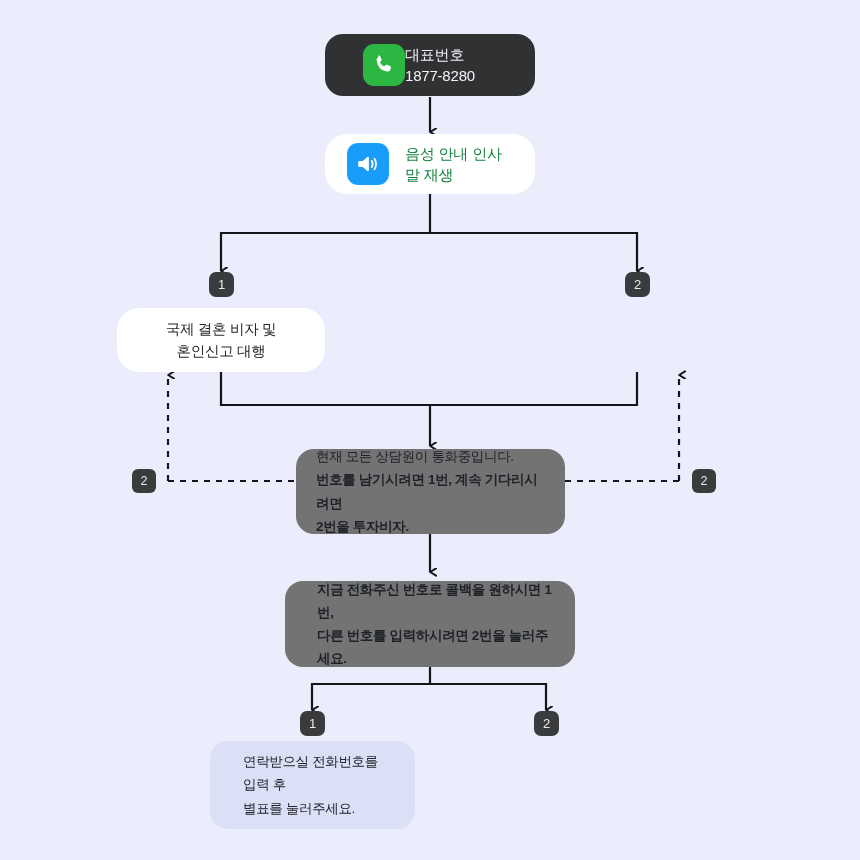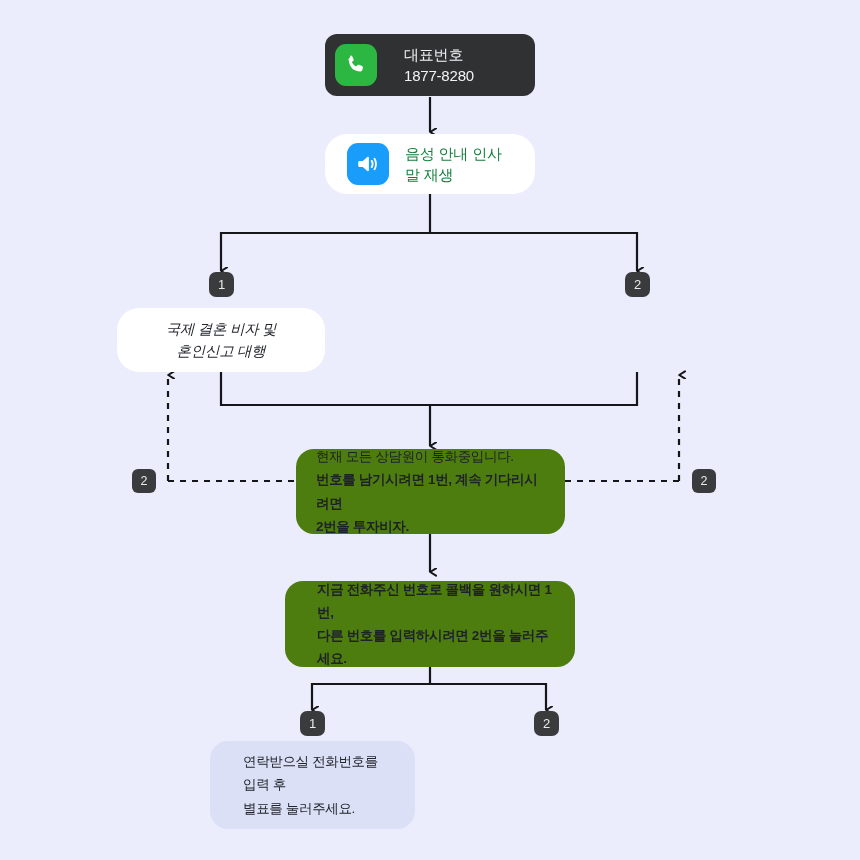--- a/index.html
+++ b/index.html
@@ -31,23 +31,23 @@
   .node {
     position: absolute;
     box-sizing: border-box;
     display: flex;
     align-items: center;
     justify-content: center;
   }
 
   .node-dark {
     background: #2f3133;
-    border-radius: 12px;
-    gap: 27px;
-    padding: 0 10px;
+    border-radius: 18px;
+    gap: 0;
+    padding: 0 38px;
     justify-content: flex-start;
   }
   .node-dark .node-text {
     color: #f2f3f5;
     font-size: 15px;
     line-height: 1.42;
     white-space: pre-line;
     letter-spacing: -0.2px;
   }
 
@@ -73,21 +73,21 @@
   }
   .node-option .node-text {
     color: #22242a;
     font-size: 14.5px;
     line-height: 1.55;
     white-space: pre-line;
     letter-spacing: -0.3px;
   }
 
   .node-msg {
-    background: #4d7c0f;
+    background: #737373;
     border-radius: 18px;
     justify-content: flex-end;
     padding: 0 20px;
   }
   .node-msg .node-text {
     color: #1e2128;
     font-size: 13.5px;
     line-height: 1.72;
     white-space: pre-line;
     letter-spacing: -0.35px;
@@ -205,21 +205,21 @@
     <span class="node-text">음성 안내 인사말 재생</span>
   </div>
 
   <div class="badge" style="left:209px; top:272px;">
     <span>1</span>
   </div>
   <div class="badge" style="left:625px; top:272px;">
     <span>2</span>
   </div>
 
-  <div class="node node-option" style="left:117px; top:308px; width:208px; height:64px;font-style:italic;">
+  <div class="node node-option" style="left:117px; top:308px; width:208px; height:64px;">
     <span class="node-text">국제 결혼 비자 및
 혼인신고 대행</span>
   </div>
 
 
   <div class="badge badge-flat" style="left:132px; top:469px;">
     <span>2</span>
   </div>
   <div class="badge badge-flat" style="left:692px; top:469px;">
     <span>2</span>

